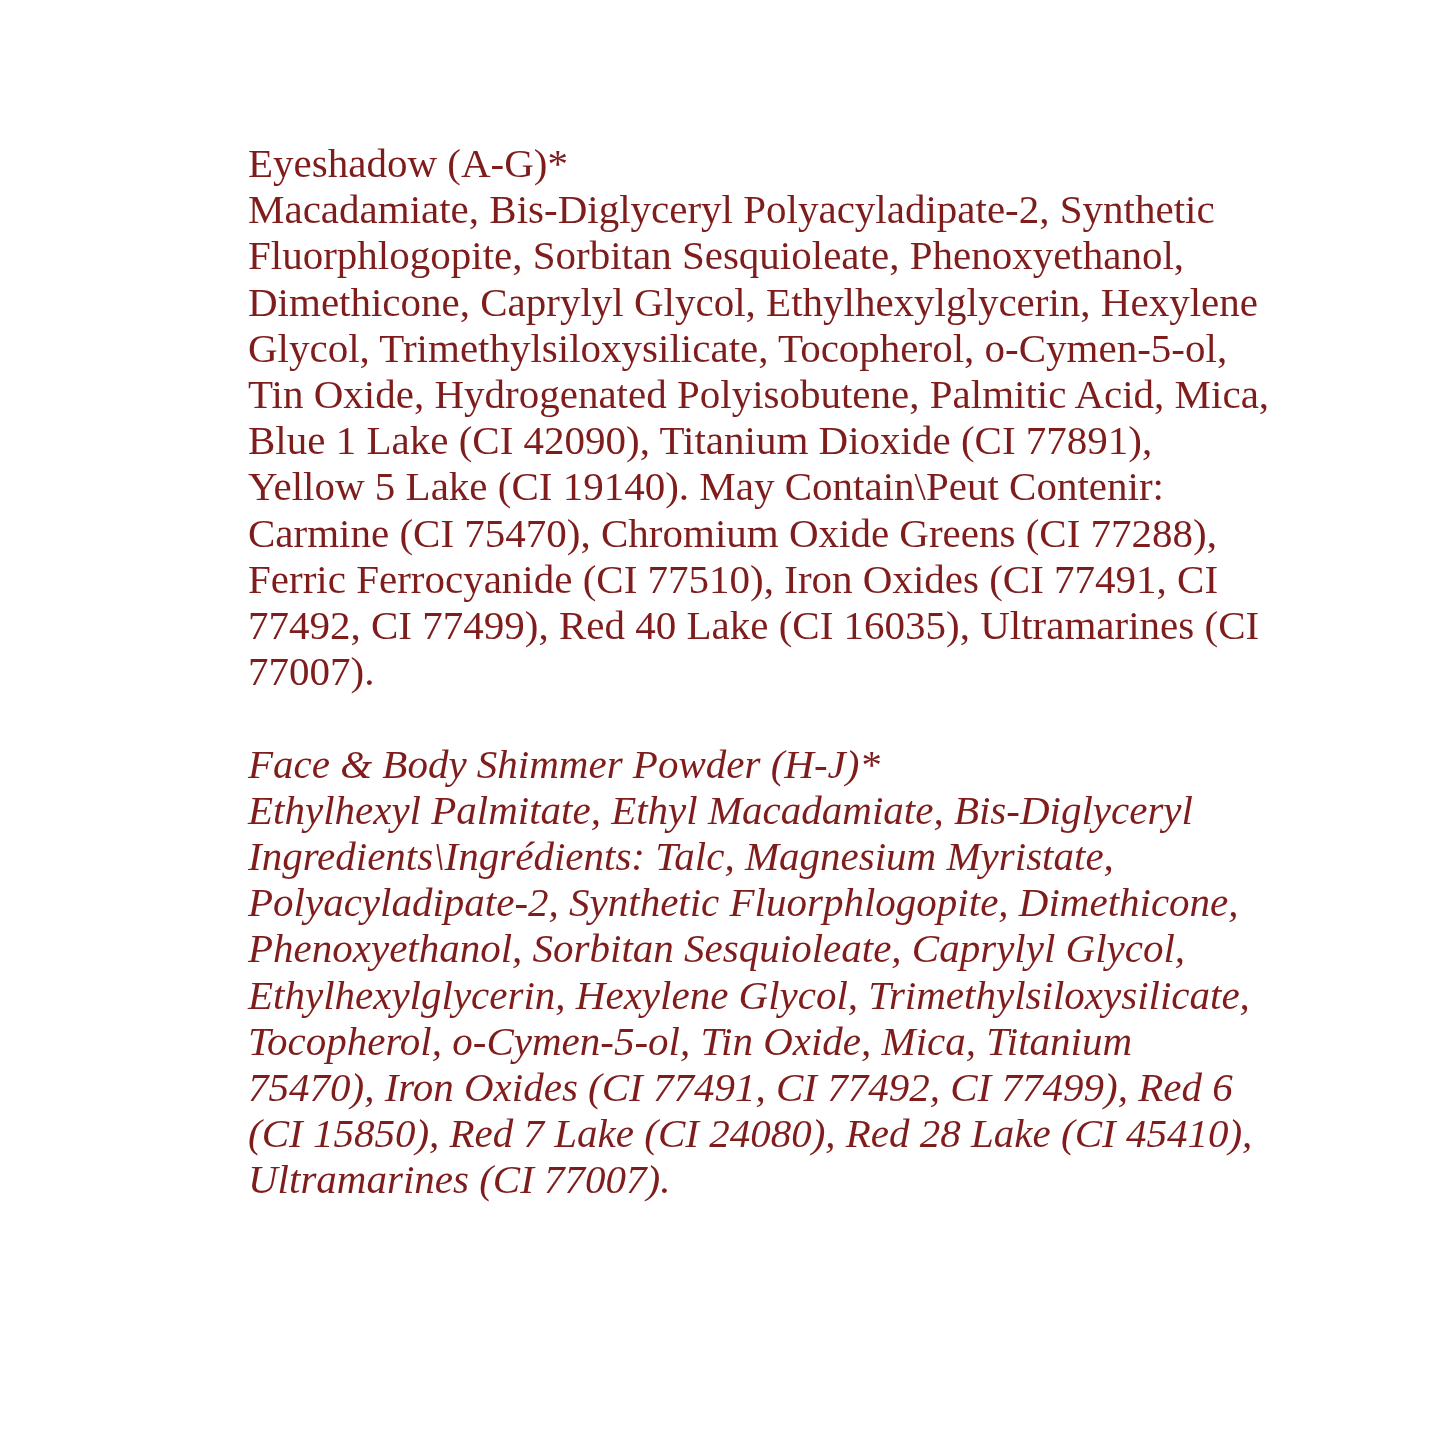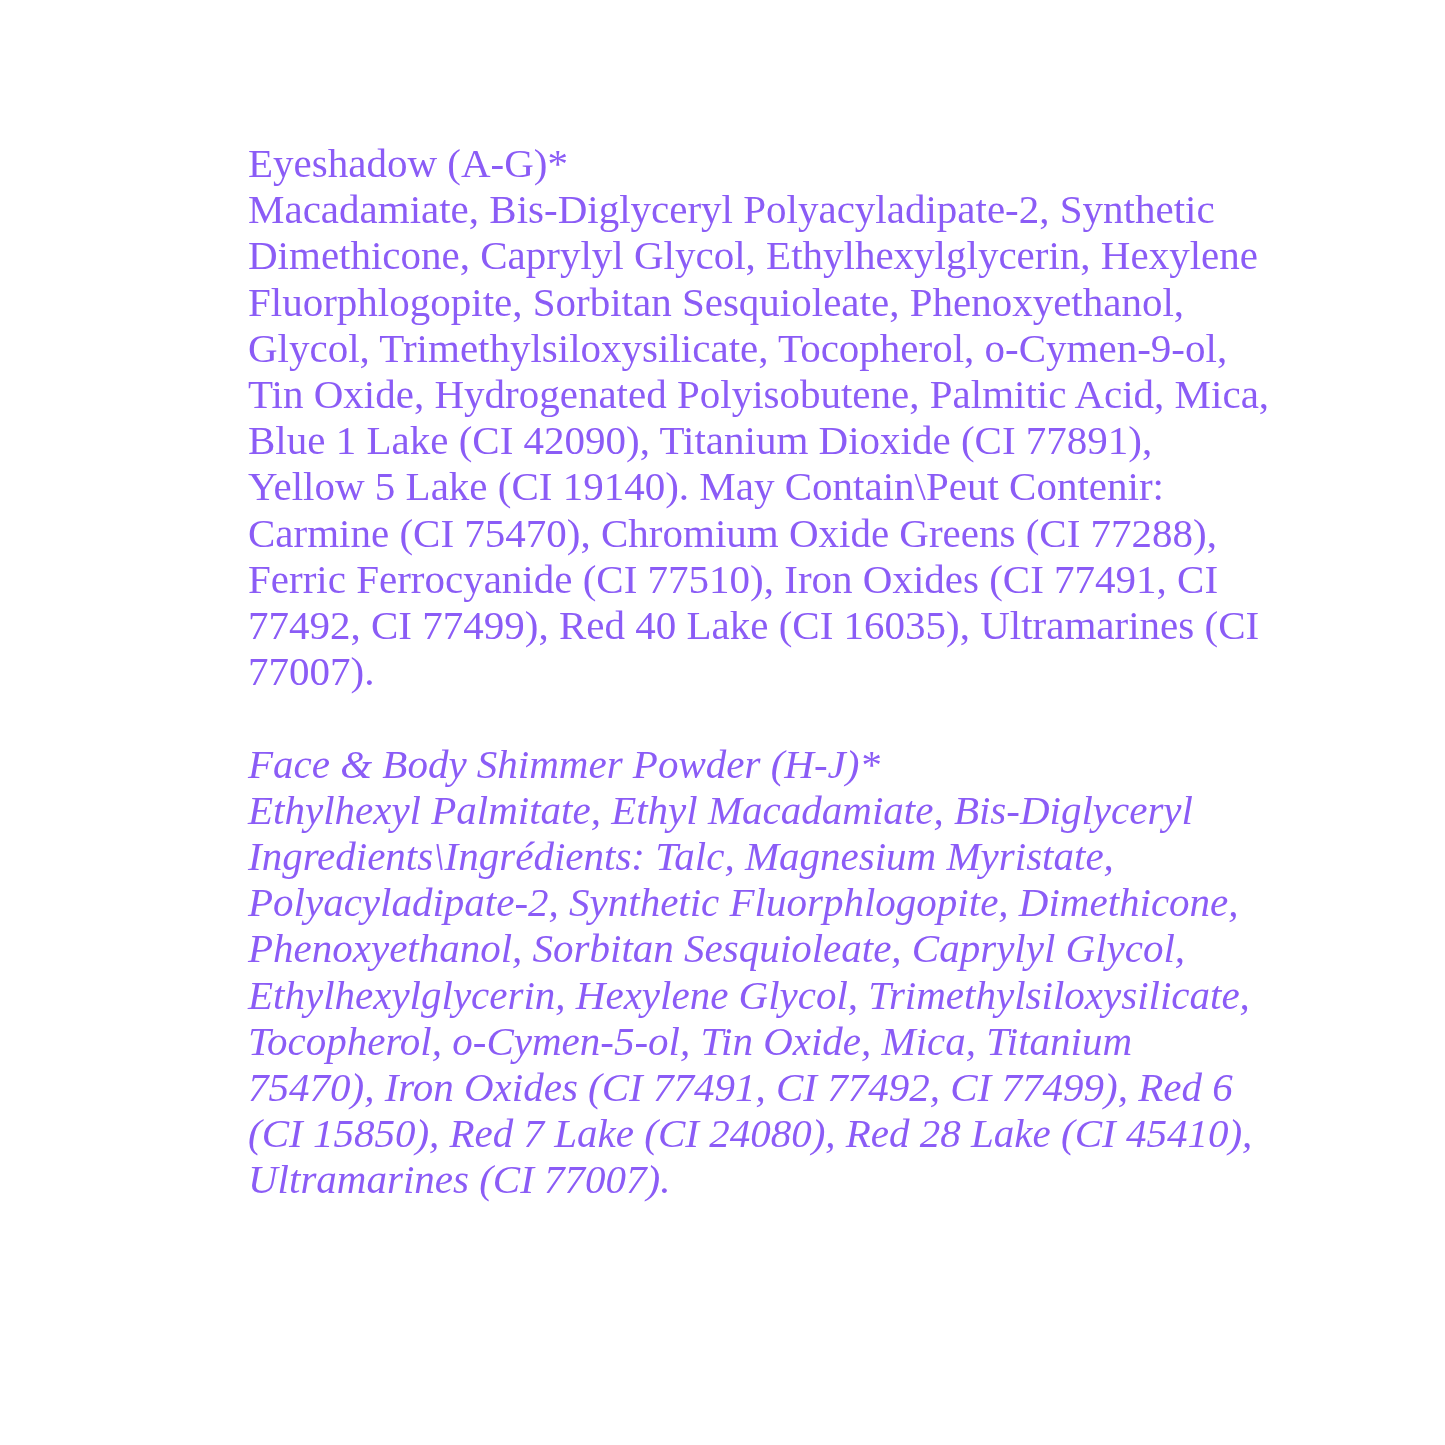--- a/index.html
+++ b/index.html
@@ -20,35 +20,35 @@
   }
   .ingredient-section + .ingredient-section {
     margin-top: 46.2px; 
     font-style: italic;
   }
   .line {
     font-family: "Liberation Serif", "DejaVu Serif", serif;
     font-size: 41px;
     line-height: 46.2px;
     font-weight: 400;
-    color: #8b5cf6;
+    color: #7f1d1d;
     white-space: nowrap;
     letter-spacing: 0;
   }
 </style>
 </head>
 <body style="background: rgb(255, 255, 255);">
 
 <div id="doc" class="doc">
     <section class="ingredient-section">
       <div class="line">Eyeshadow (A-G)*</div>
       <div class="line">Macadamiate, Bis-Diglyceryl Polyacyladipate-2, Synthetic</div>
+      <div class="line">Fluorphlogopite, Sorbitan Sesquioleate, Phenoxyethanol,</div>
       <div class="line">Dimethicone, Caprylyl Glycol, Ethylhexylglycerin, Hexylene</div>
-      <div class="line">Fluorphlogopite, Sorbitan Sesquioleate, Phenoxyethanol,</div>
-      <div class="line">Glycol, Trimethylsiloxysilicate, Tocopherol, o-Cymen-9-ol,</div>
+      <div class="line">Glycol, Trimethylsiloxysilicate, Tocopherol, o-Cymen-5-ol,</div>
       <div class="line">Tin Oxide, Hydrogenated Polyisobutene, Palmitic Acid, Mica,</div>
       <div class="line">Blue 1 Lake (CI 42090), Titanium Dioxide (CI 77891),</div>
       <div class="line">Yellow 5 Lake (CI 19140). May Contain\Peut Contenir:</div>
       <div class="line">Carmine (CI 75470), Chromium Oxide Greens (CI 77288),</div>
       <div class="line">Ferric Ferrocyanide (CI 77510), Iron Oxides (CI 77491, CI</div>
       <div class="line">77492, CI 77499), Red 40 Lake (CI 16035), Ultramarines (CI</div>
       <div class="line">77007).</div>
     </section>
     <section class="ingredient-section">
       <div class="line">Face &amp; Body Shimmer Powder (H-J)*</div>

